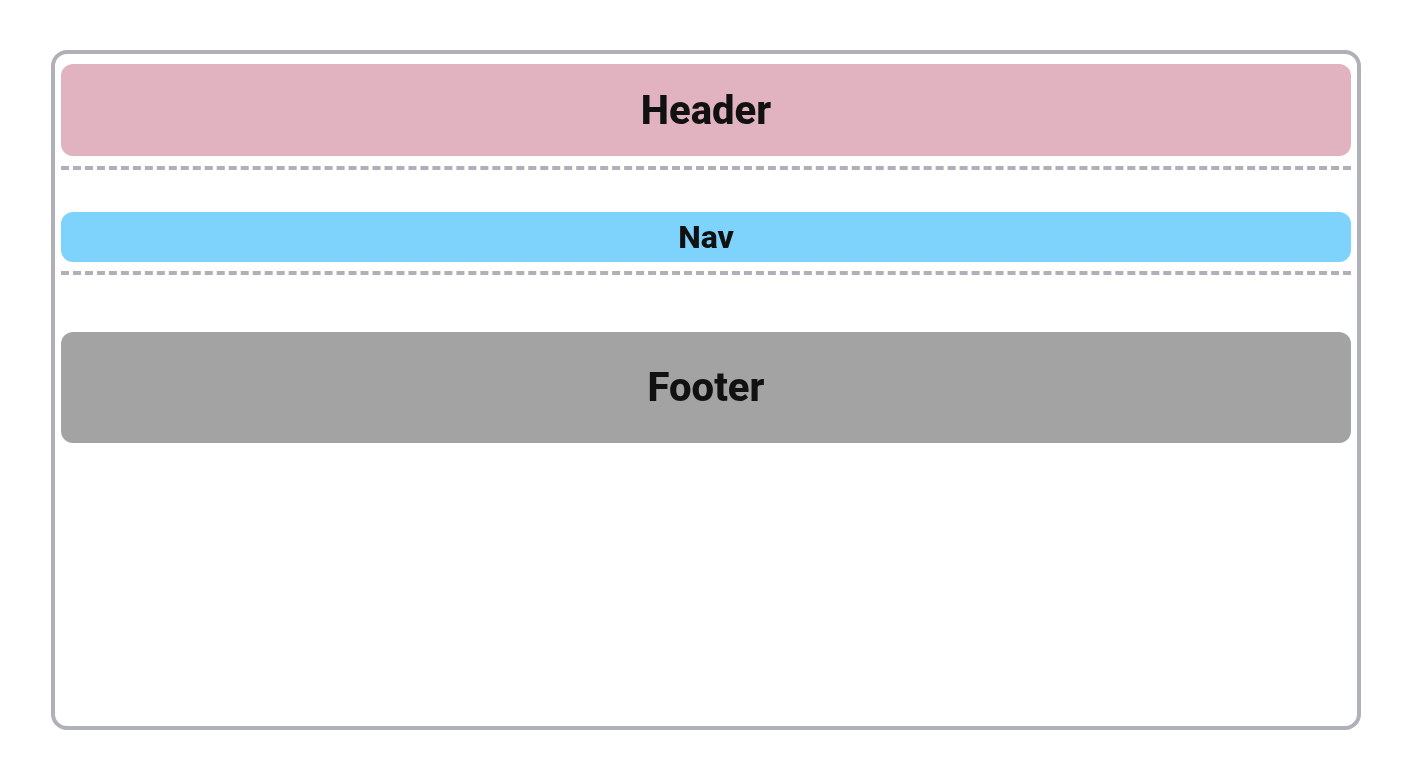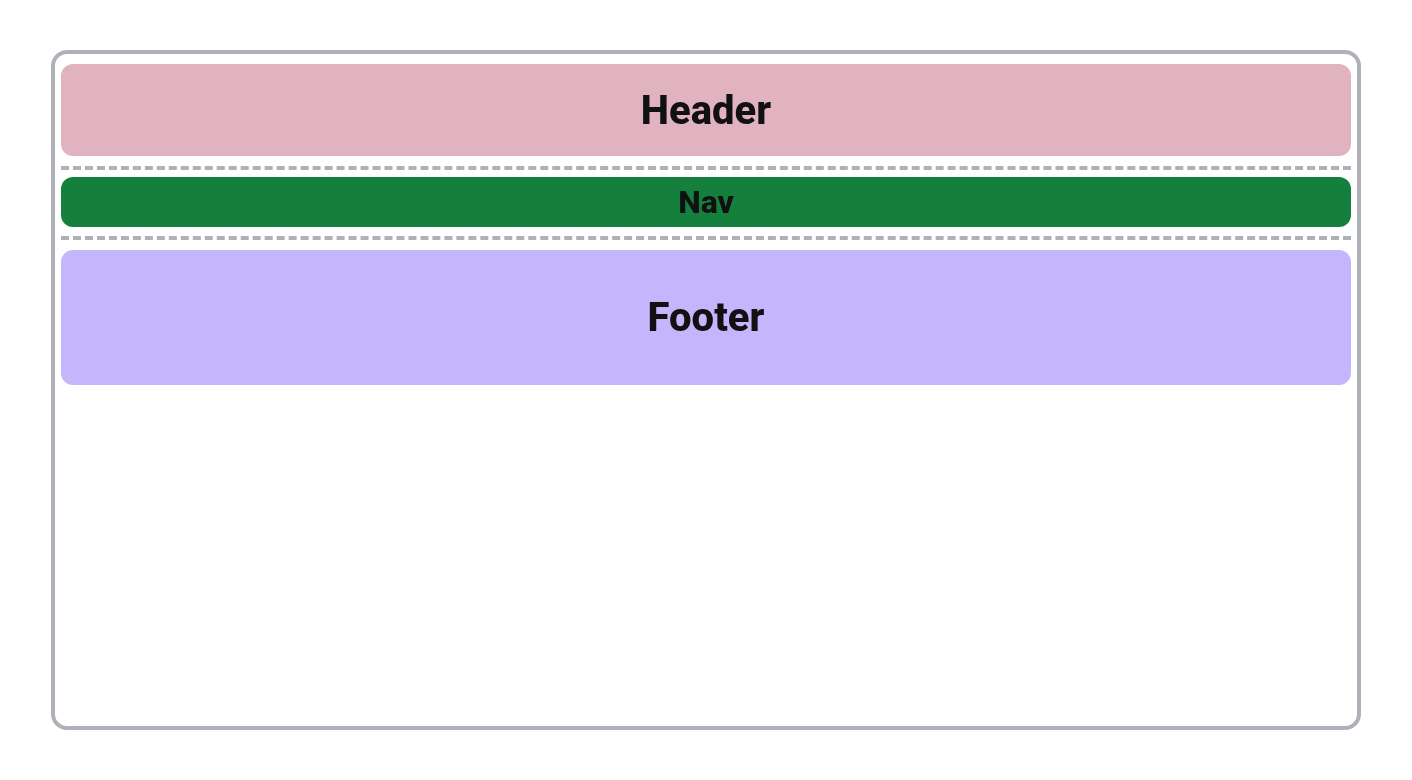--- a/index.html
+++ b/index.html
@@ -17,20 +17,21 @@
       justify-content: center;
     }
     .container {
       width: 1310px;
       height: 680px;
       border: 4px solid #b0b0b8;
       border-radius: 16px;
       padding: 6px;
       display: flex;
       flex-direction: column;
+      gap: 35px;
     }
     .row {
       display: flex;
       align-items: center;
       justify-content: center;
       border: 4px dashed #b0b0b8;
       border-left: none;
       border-right: none;
       border-top: none;
     }
@@ -58,37 +59,37 @@
       color: #111;
     }
     .header-box {
       background: #e1b2bf;
       width: 100%;
       height: 92px;
       font-size: 40px;
       margin-bottom: 6px;
     }
     .nav-box {
-      background: #15803d;
+      background: #7dd3fc;
       width: 100%;
       height: 50px;
       font-size: 32px;
       margin-top: 4px;
       margin-bottom: 6px;
     }
     .main-box {
       background: #f7d2b0;
       width: 150px;
       height: 150px;
       font-size: 40px;
     }
     .footer-box {
-      background: #c4b5fd;
+      background: #a3a3a3;
       width: 100%;
-      height: 135px;
+      height: 111px;
       font-size: 40px;
       margin-top: 0;
     }
   </style>
 </head>
 <body>
 
 <div class="container">
   <div class="row header-row">
     <div class="box header-box">

